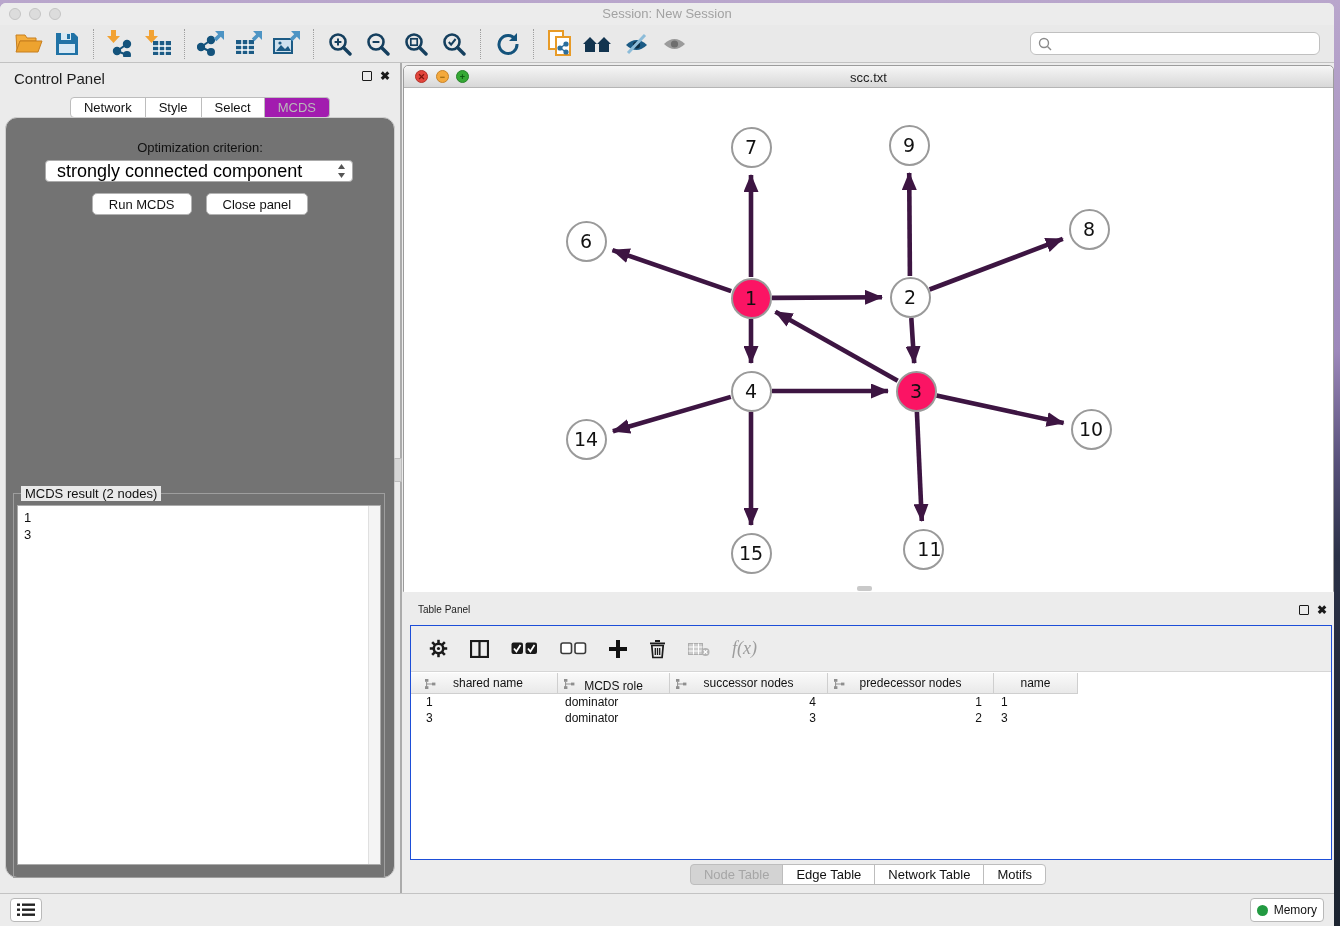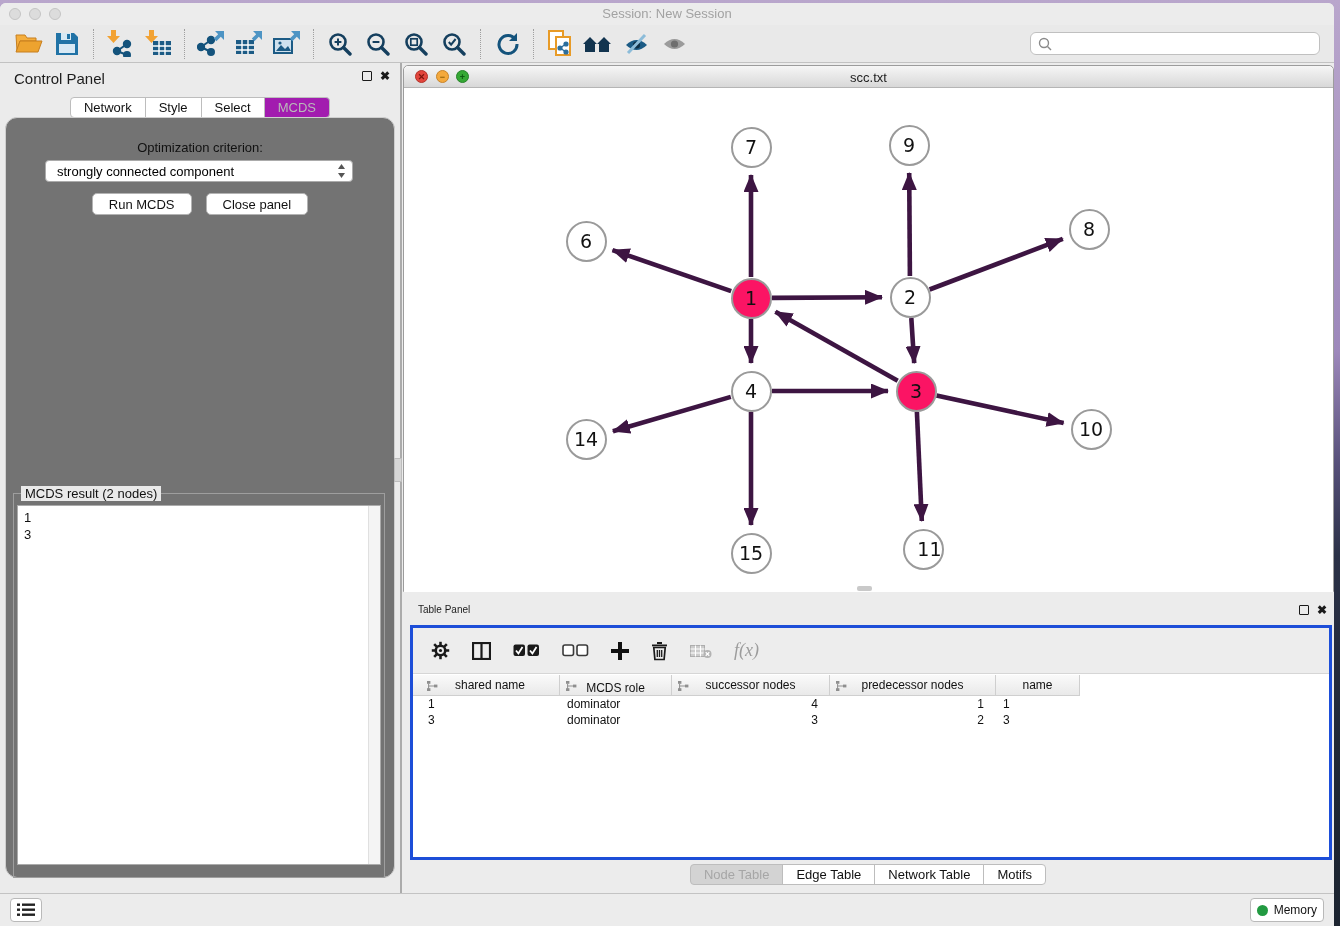--- a/index.html
+++ b/index.html
@@ -33,21 +33,21 @@
   .seg-btn { border:1px solid #bdbdbd; background:#fff; color:#111; font-size:13px; height:21px;
     padding:0 13px; margin-left:-1px; font-family:"Liberation Sans",sans-serif; }
   .seg-btn:first-child { border-radius:4px 0 0 4px; }
   .seg-btn:last-child { border-radius:0 4px 4px 0; }
   .seg-sel { background:#a21caf; color:#b9b9b9; }
   .ctabs { position:absolute; left:0; top:34px; width:100%; }
   .cp-body { position:absolute; left:5px; top:54px; width:390px; height:761px;
     background:#737373; border:1px solid #cfcfcf; border-radius:12px; }
   .opt-label { position:absolute; left:0; width:100%; top:22px; text-align:center; font-size:13px; color:#111; }
   .criterion { position:absolute; left:39px; top:42px; width:308px; height:22px; background:#fff;
-    border:1px solid #ababab; border-radius:4px; display:flex; align-items:center; padding:0 6px 0 11px; font-size:13px; }
+    border:1px solid #ababab; border-radius:4px; display:flex; align-items:center; padding:0 6px 0 11px; font-size:18px; }
   .criterion .ctext { flex:1; }
   .btn-row { position:absolute; left:0; top:75px; width:100%; display:flex; justify-content:center; gap:14px; }
   .mac-btn { height:22px; background:#fff; border:1px solid #b3b3b3; border-radius:5px; font-size:13px;
     color:#111; padding:0 16px; font-family:"Liberation Sans",sans-serif; }
   .mcds-box { position:absolute; left:7px; top:375px; width:372px; height:385px; border:1px solid #9e9e9e; }
   .mcds-legend { position:absolute; left:7px; top:-8px; background:#e9e9e9; padding:0 4px; font-size:13px; color:#111; }
   .mcds-inner { position:absolute; left:3px; top:11px; width:364px; height:360px; background:#fff;
     border:1px solid #ababab; display:flex; }
   .mcds-lines { flex:1; padding:3px 0 0 6px; font-size:13px; color:#111; line-height:17px; }
   .mcds-scroll { width:12px; background:#f4f4f4; border-left:1px solid #e0e0e0; }
@@ -70,21 +70,21 @@
   .gnode { position:absolute; width:41px; height:41px; border-radius:50%; background:#fff;
     border:2.5px solid #9a9a9a; z-index:2; text-align:center; line-height:36px; font-size:19px;
     color:#111; font-family:"DejaVu Sans",sans-serif; }
   .gsel { background:#fb1464; }
   .canvas-hscroll { position:absolute; left:453px; top:498px; width:15px; height:5px; background:#c9c9c9; border-radius:2px; z-index:3; }
 
   
   .table-panel { position:absolute; left:403px; top:594px; width:931px; height:291px; background:#ececec; }
   .tp-head { position:absolute; left:0; top:0; width:100%; height:27px; }
   .tp-head .ptitle { position:absolute; left:15px; top:7px; font-size:10px; color:#1c1c1c; }
-  .tp-inner { position:absolute; left:7px; top:28px; width:922px; height:235px; background:#fff; border:3px solid #1d4ed8; }
+  .tp-inner { position:absolute; left:7px; top:28px; width:922px; height:235px; background:#fff; border:1px solid #1d4ed8; }
   .tp-toolbar { position:absolute; left:0; top:0; width:100%; height:46px; background:#ededed;
     border-bottom:1px solid #d6d6d6; display:flex; align-items:center; padding-left:18px; gap:22px; }
   .tt-ic { display:flex; align-items:center; justify-content:center; }
   .fx { font-family:"Liberation Serif",serif; font-style:italic; font-size:18px; color:#9c9c9c; }
   .thead-row { position:absolute; left:0; top:47px; width:100%; height:21px; display:flex; background:#fff; }
   .th-gutter { width:8px; background:linear-gradient(#fafafa,#e9e9e9); border-bottom:1px solid #cfcfcf; }
   .th { position:relative; background:linear-gradient(#fafafa,#e9e9e9); border-right:1px solid #cfcfcf;
     border-bottom:1px solid #cfcfcf; display:flex; align-items:center; justify-content:center;
     font-size:12px; color:#111; }
   .tree-ic { position:absolute; left:6px; top:5px; }

